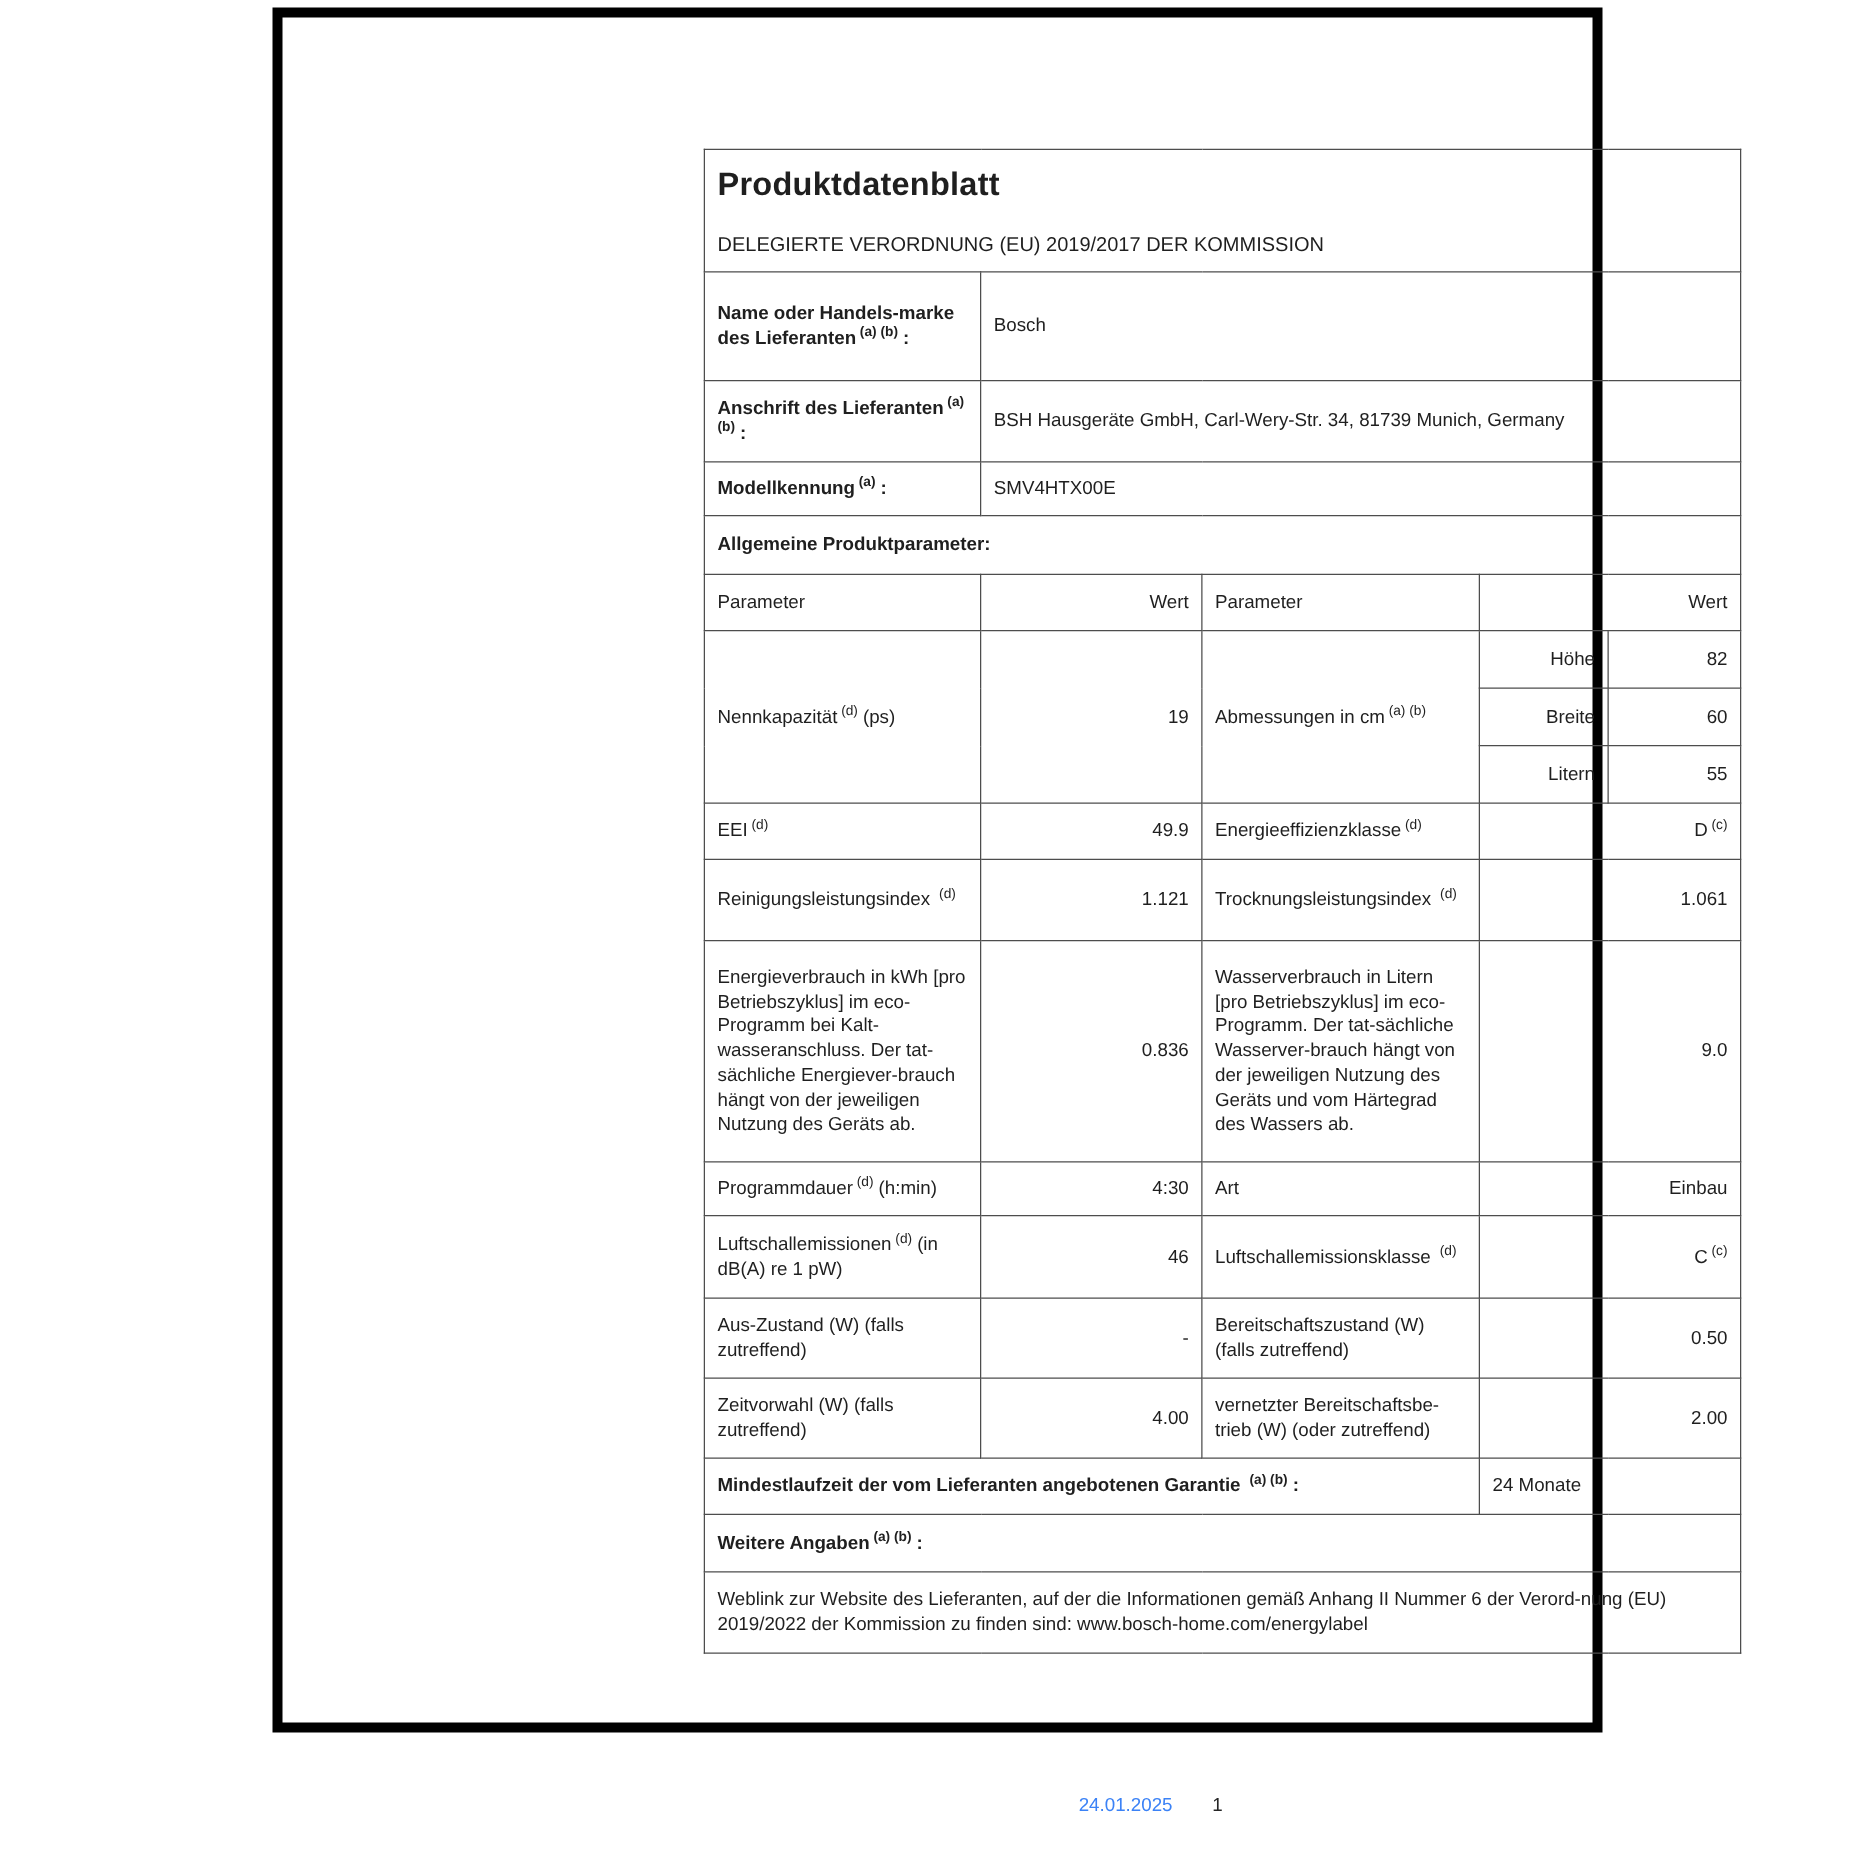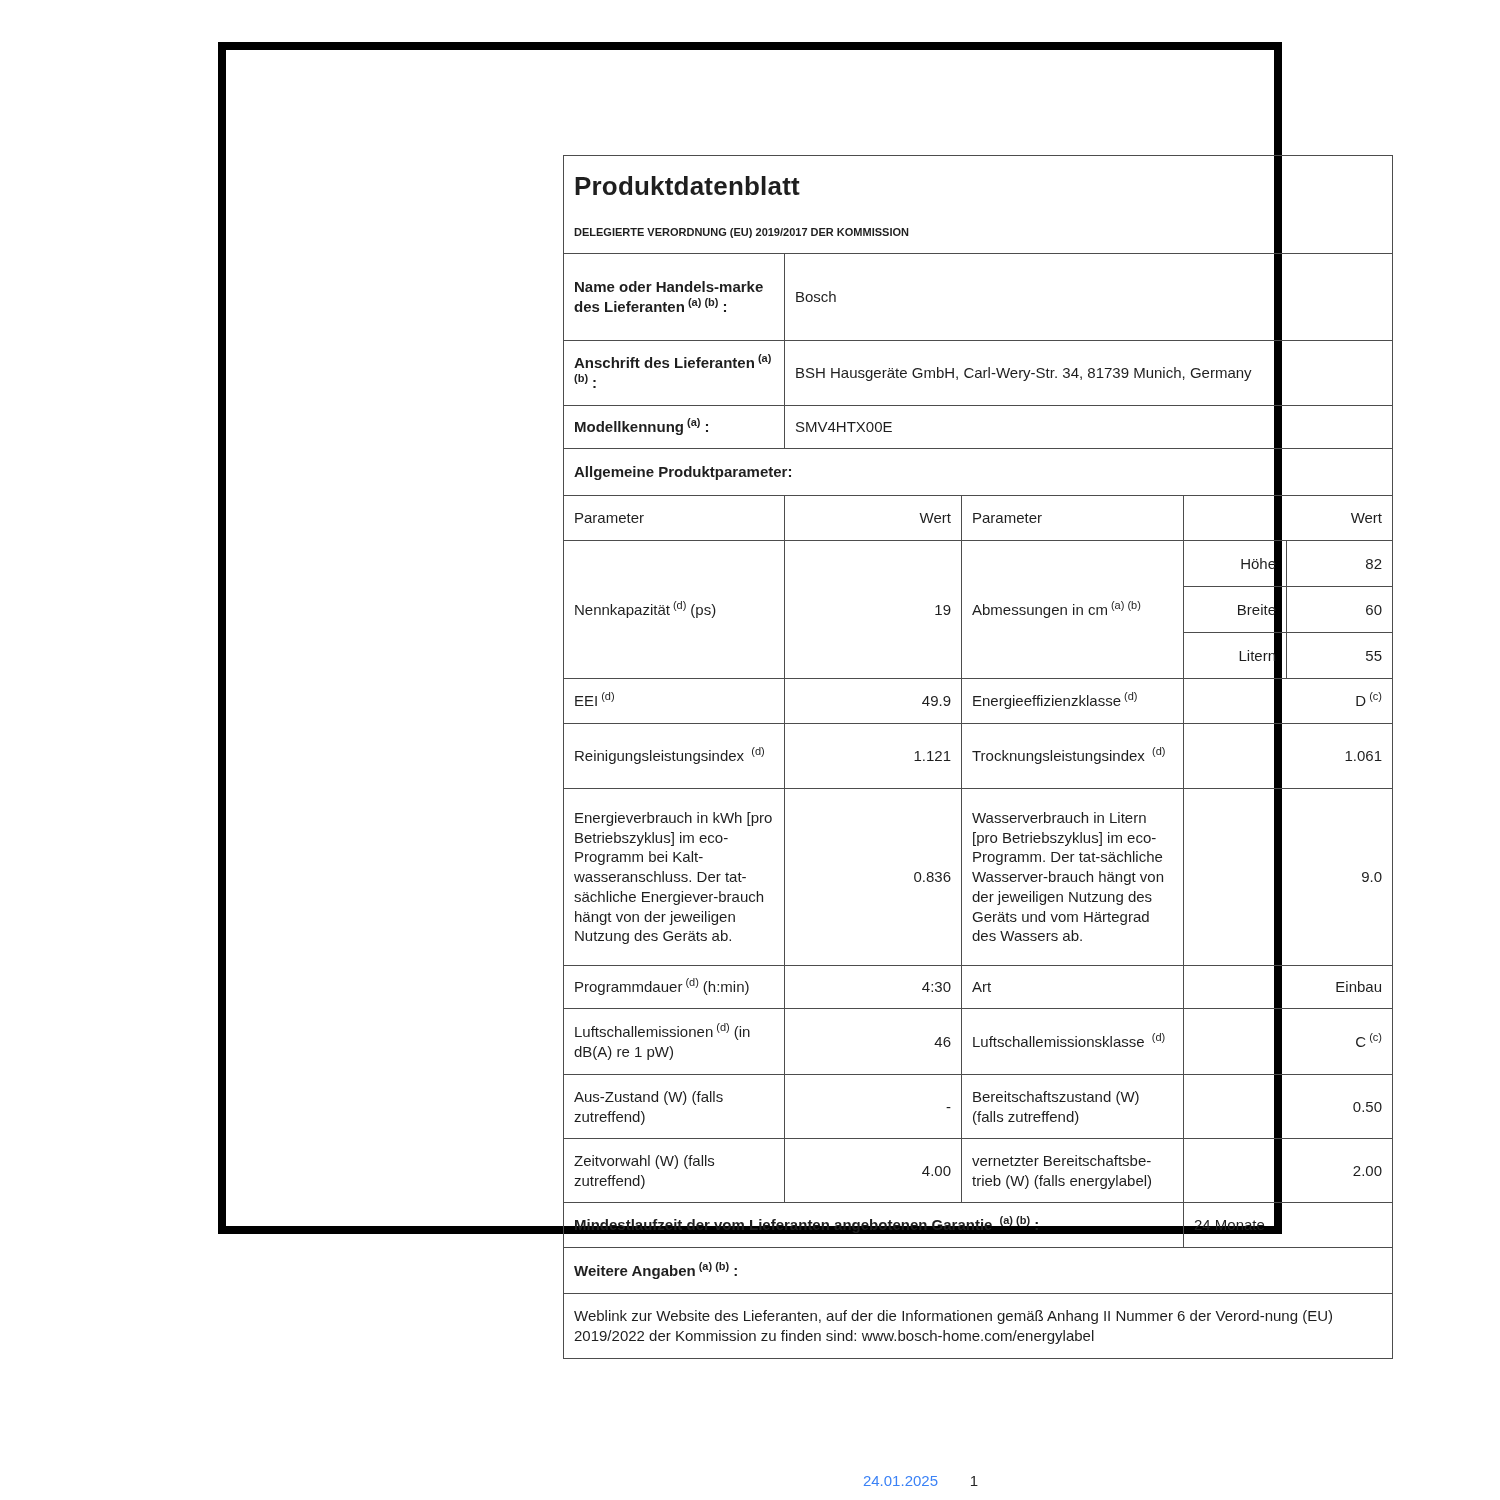--- a/index.html
+++ b/index.html
@@ -11,25 +11,24 @@
     font-family: "Liberation Sans", sans-serif;
     color: #1f1f1f;
     position: relative;
     overflow: hidden;
   }
   .page-frame {
     position: absolute;
     left: 218px;
     top: 6px;
     width: 1064px;
-    height: 1192px;
+    height: 1380px;
     border: 8px solid #000000;
     box-sizing: border-box;
     background: #ffffff;
-    margin-top: 36px;
   }
   table.datasheet {
     position: absolute;
     left: 337px;
     top: 105px;
     width: 829px;
     border-collapse: collapse;
     table-layout: fixed;
     font-size: 15px;
     line-height: 1.32;
@@ -50,23 +49,22 @@
     margin-left: 3px;
   }
   .suffix { margin-left: 4px; }
   .title-cell { padding: 12px 12px 10px 12px; vertical-align: top; }
   .doc-title {
     font-size: 26px;
     font-weight: bold;
     letter-spacing: 0.2px;
   }
   .doc-subtitle {
-    font-size: 11px;
+    font-size: 16px;
     margin-top: 22px;
-    font-weight: bold;
   }
   
   .r-title       { height: 98px; }
   .r-name        { height: 87px; }
   .r-address     { height: 65px; }
   .r-model       { height: 43px; }
   .r-section     { height: 47px; }
   .r-colhead     { height: 45px; }
   .r-dim         { height: 46px; }
   .r-eei         { height: 45px; }
@@ -227,21 +225,21 @@
     <tr class="r-off">
       <td>Aus-Zustand (W) (falls zutreffend)</td>
       <td class="center">-</td>
       <td>Bereitschaftszustand (W) (falls zutreffend)</td>
       <td colspan="2" class="center">0.50</td>
     </tr>
 
     <tr class="r-delay">
       <td>Zeitvorwahl (W) (falls zutreffend)</td>
       <td class="center">4.00</td>
-      <td>vernetzter Bereitschaftsbe-trieb (W) (falls energylabel)</td>
+      <td>vernetzter Bereitschaftsbe-trieb (W) (oder zutreffend)</td>
       <td colspan="2" class="center">2.00</td>
     </tr>
 
     <tr class="r-guarantee">
       <td colspan="3" class="bold">
         <span>Mindestlaufzeit der vom Lieferanten angebotenen Garantie</span> <sup>(a) (b)</sup><span class="suffix">:</span>
       </td>
       <td colspan="2">24 Monate</td>
     </tr>
 

